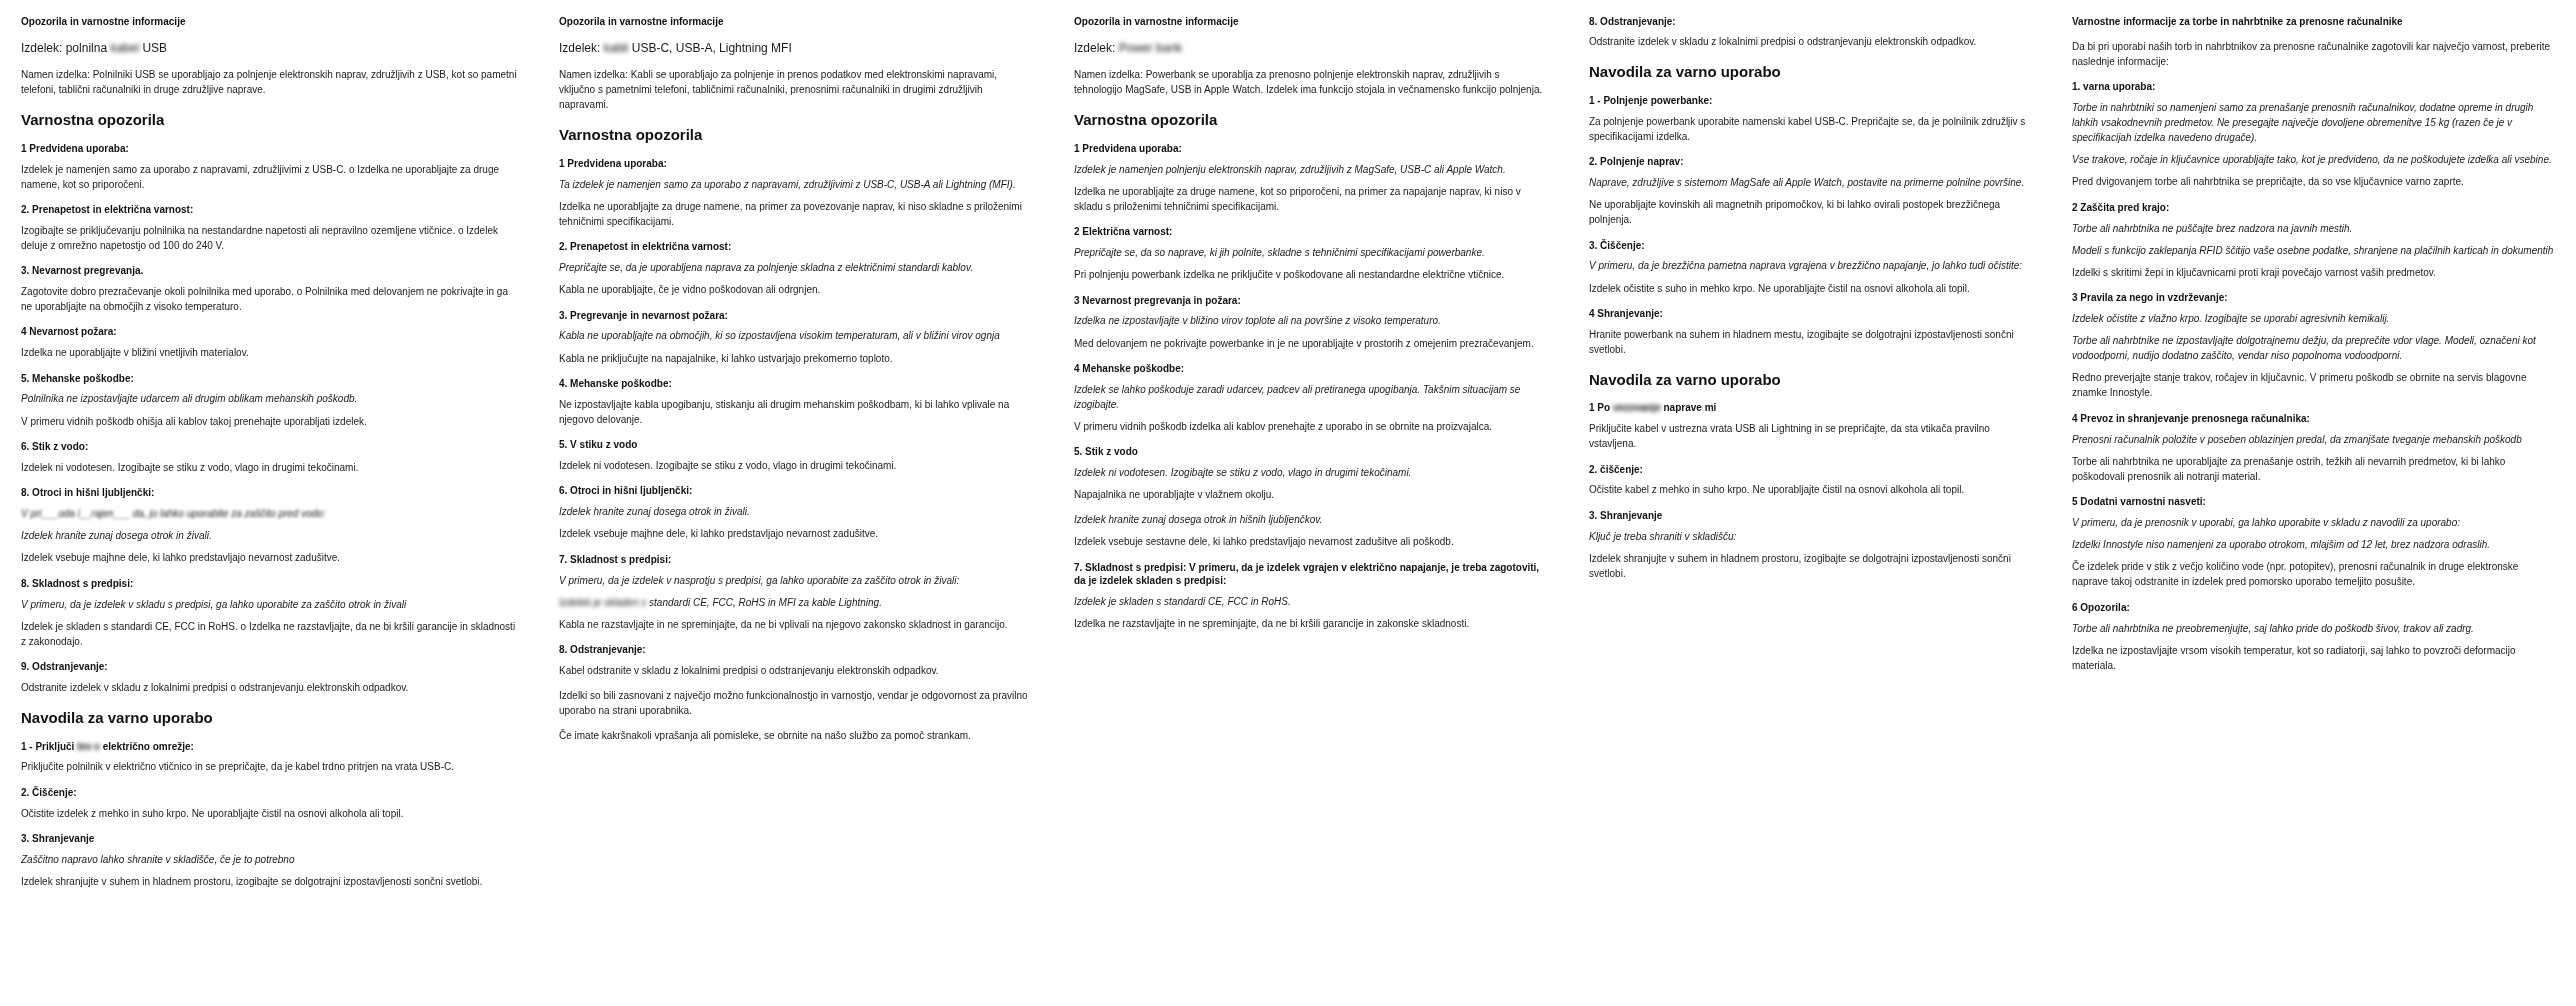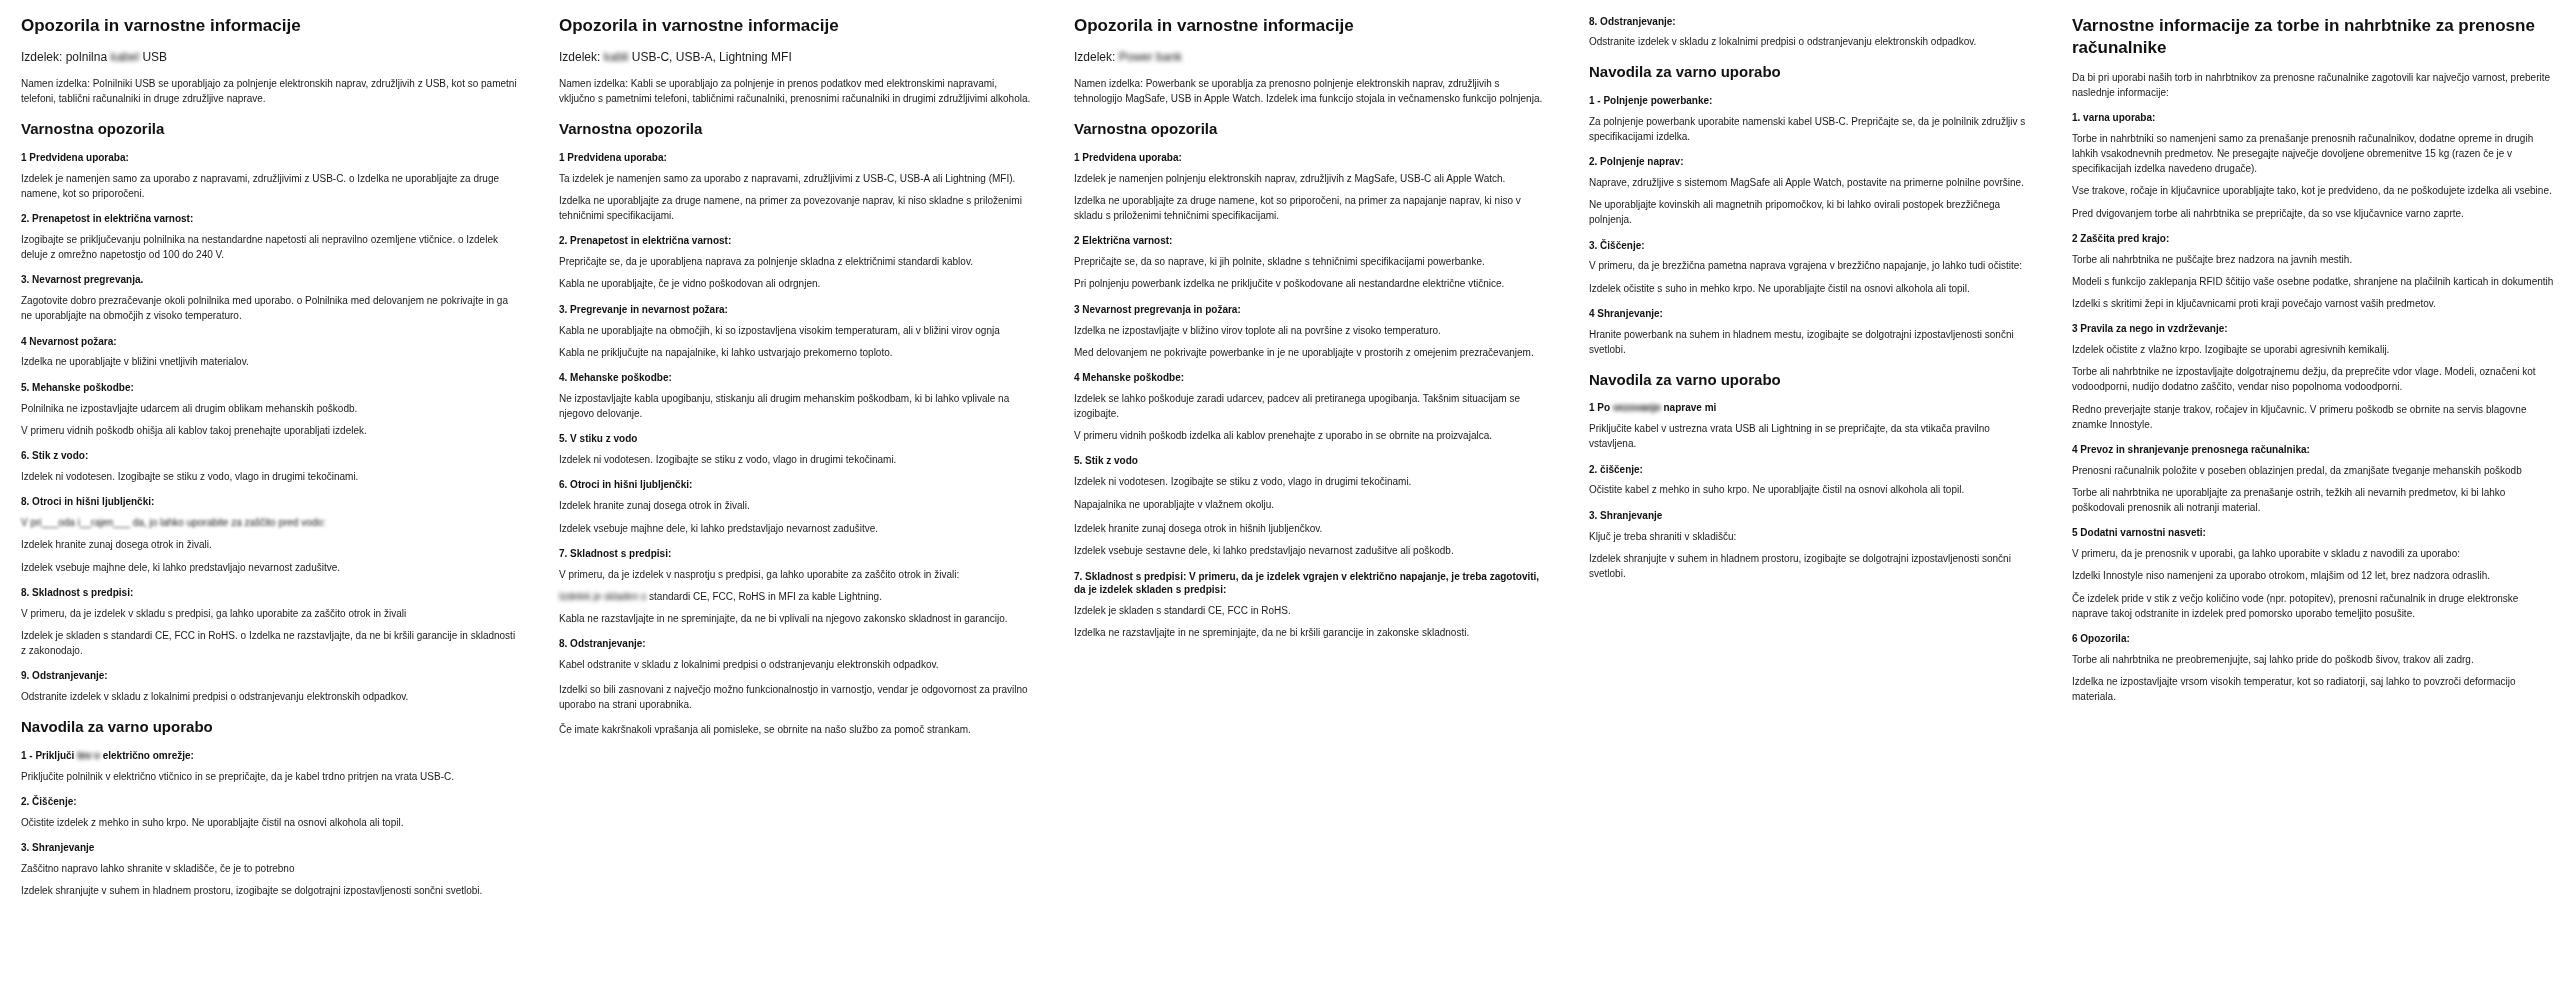--- a/index.html
+++ b/index.html
@@ -27,21 +27,21 @@
     padding: 0 21px 0 21px;
     height: 100%;
   }
   .col-1 { width: 538px; }
   .col-2 { width: 515px; }
   .col-3 { width: 515px; }
   .col-4 { width: 483px; }
   .col-5 { width: 525px; }
 
   h2.doc-title {
-    font-size: 17px;
+    font-size: 10px;
     font-weight: bold;
     color: #111;
     margin: 0 0 11.3px 0;
     line-height: 1.3;
   }
   h3.sec-title {
     font-size: 15px;
     font-weight: bold;
     color: #111;
     margin: 13px 0 8px 0;
@@ -55,20 +55,21 @@
     line-height: 1.35;
   }
   p.body {
     font-size: 10px;
     color: #1a1a1a;
     margin: 0 0 9.7px 0;
     line-height: 1.5;
   }
   p.tight {
     margin-bottom: 7.2px;
+    font-style: italic;
   }
   .blurred {
     filter: blur(1.9px);
     display: inline;
   }
   .blurline {
     filter: blur(1.8px);
   }
   .lede {
     font-size: 12px;
@@ -141,21 +142,21 @@
     <p class="body">Izdelek shranjujte v suhem in hladnem prostoru, izogibajte se dolgotrajni izpostavljenosti sončni svetlobi.</p>
   </div>
 
   <div class="column col-2">
     <h2 class="doc-title">Opozorila in varnostne informacije</h2>
     <p class="lede">
       <span>Izdelek: </span>
       <span class="blurred">kabli</span>
       <span>USB-C, USB-A, Lightning MFI</span>
     </p>
-    <p class="body">Namen izdelka: Kabli se uporabljajo za polnjenje in prenos podatkov med elektronskimi napravami, vključno s pametnimi telefoni, tabličnimi računalniki, prenosnimi računalniki in drugimi združljivimi alkohola.</p>
+    <p class="body">Namen izdelka: Kabli se uporabljajo za polnjenje in prenos podatkov med elektronskimi napravami, vključno s pametnimi telefoni, tabličnimi računalniki, prenosnimi računalniki in drugimi združljivih napravami.</p>
 
     <h3 class="sec-title">Varnostna opozorila</h3>
 
     <h4 class="sub-title">1 Predvidena uporaba:</h4>
     <p class="body tight">Ta izdelek je namenjen samo za uporabo z napravami, združljivimi z USB-C, USB-A ali Lightning (MFI).</p>
     <p class="body">Izdelka ne uporabljajte za druge namene, na primer za povezovanje naprav, ki niso skladne s priloženimi tehničnimi specifikacijami.</p>
 
     <h4 class="sub-title">2. Prenapetost in električna varnost:</h4>
     <p class="body tight">Prepričajte se, da je uporabljena naprava za polnjenje skladna z električnimi standardi kablov.</p>
     <p class="body">Kabla ne uporabljajte, če je vidno poškodovan ali odrgnjen.</p>

